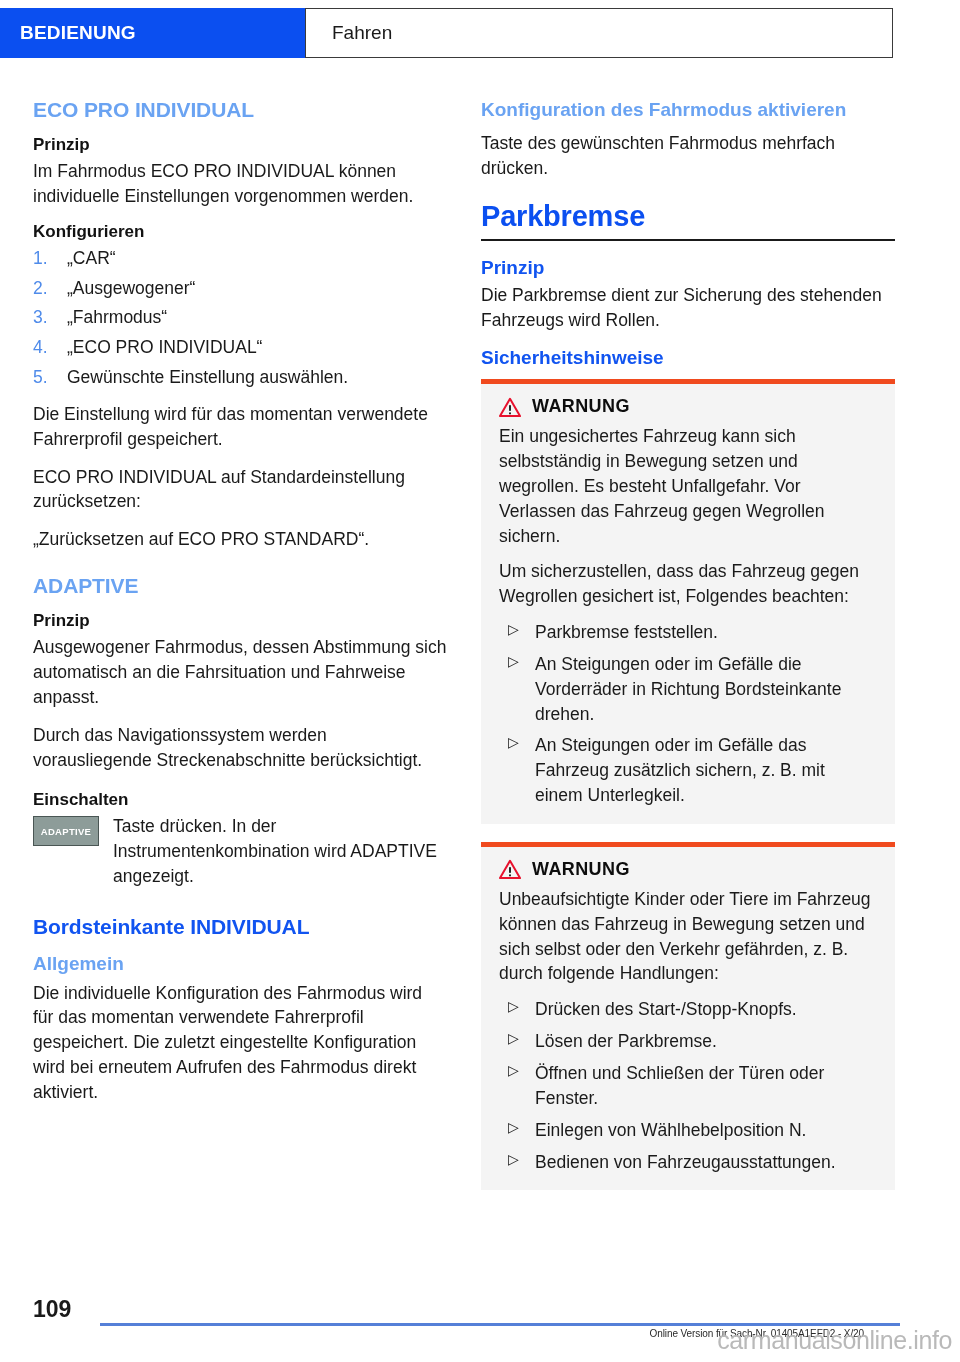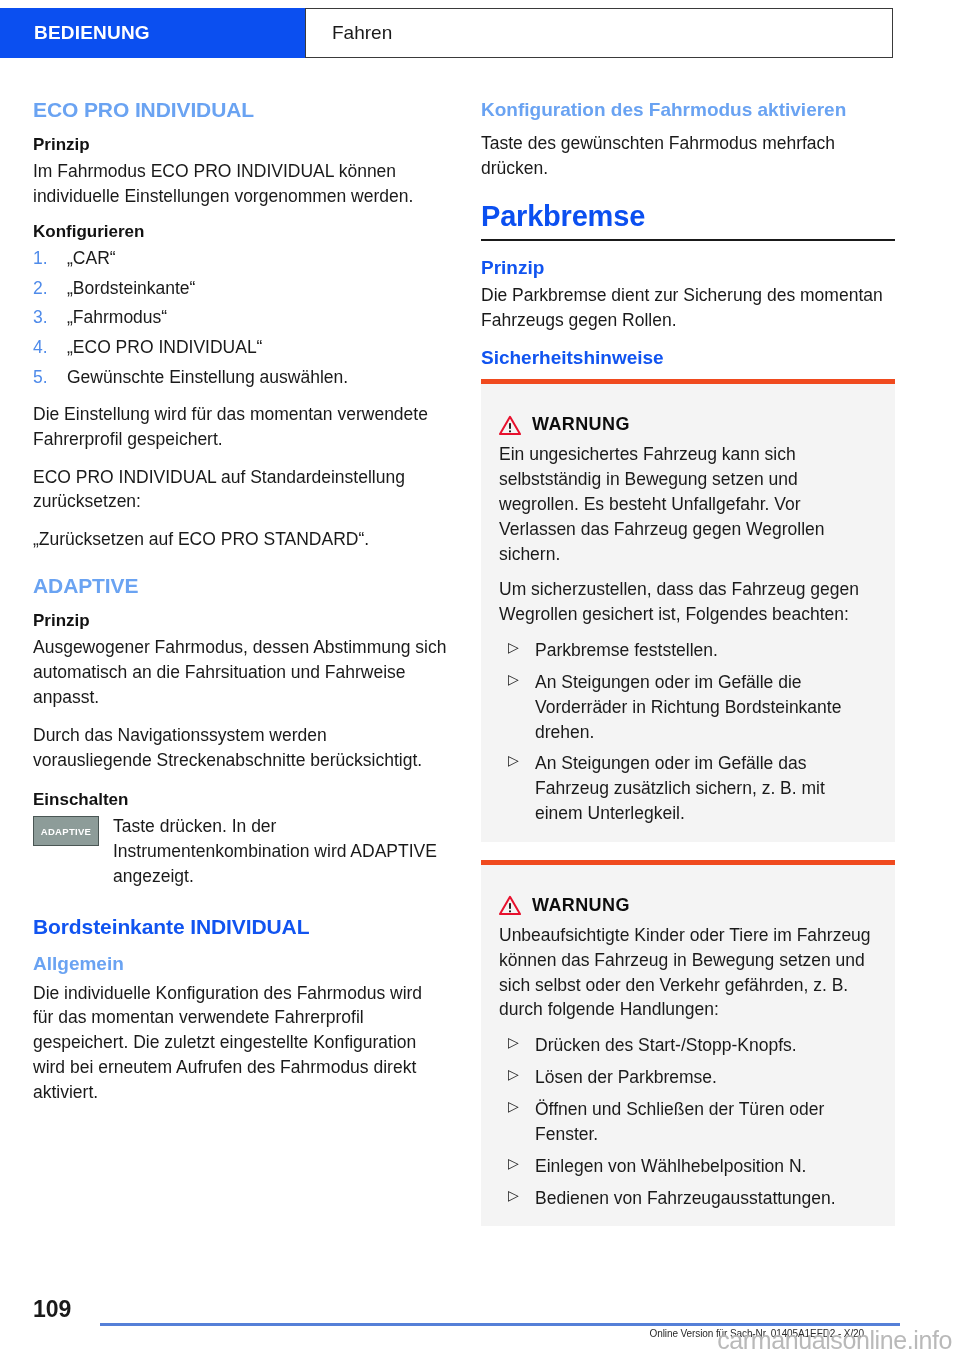--- a/index.html
+++ b/index.html
@@ -25,21 +25,21 @@
     position: absolute;
     left: 0; top: 0;
     width: 328px; height: 50px;
     background: #0b4ff0;
     color: #ffffff;
     font-weight: bold;
     font-size: 19px;
     letter-spacing: 0.2px;
     display: flex;
     align-items: center;
-    padding-left: 34px;
+    padding-left: 20px;
   }
   .header-section {
     position: absolute;
     left: 305px; top: 0;
     width: 588px; height: 50px;
     border: 1.6px solid #3a3a3a;
     background: #ffffff;
     color: #1a1a1a;
     font-size: 19px;
     display: flex;
@@ -179,21 +179,21 @@
     font-size: 17.5px;
     line-height: 1.42;
     margin-left: 14px;
   }
 
   
   .warnbox {
     background: #f4f4f4;
     margin: 0 0 18px 0;
     border-top: 5px solid #f04a1e;
-    padding: 30px 18px 16px 18px;
+    padding: 12px 18px 16px 18px;
   }
   .warn-head {
     display: flex;
     align-items: center;
     margin-bottom: 7px;
   }
   .warn-tri {
     width: 22px; height: 20px;
     margin-right: 11px;
     flex: 0 0 auto;
@@ -258,21 +258,21 @@
   <p class="body">Im Fahrmodus ECO PRO INDIVIDUAL können individuelle Einstellungen vorgenommen werden.</p>
 
   <h3 class="h3-black">Konfigurieren</h3>
   <ol class="numlist">
     <li>
       <span class="num">1.</span>
       <span>„CAR“</span>
     </li>
     <li>
       <span class="num">2.</span>
-      <span>„Bordsteinkante“</span>
+      <span>„Ausgewogener“</span>
     </li>
     <li>
       <span class="num">3.</span>
       <span>„Fahrmodus“</span>
     </li>
     <li>
       <span class="num">4.</span>
       <span>„ECO PRO INDIVIDUAL“</span>
     </li>
     <li>
@@ -306,21 +306,21 @@
 
 <div class="col col-right">
 
   <h2 class="h2-lightblue" style="margin-bottom:9px;">Konfiguration des Fahrmodus aktivieren</h2>
   <p class="body">Taste des gewünschten Fahrmodus mehrfach drücken.</p>
 
   <h1 class="h-chapter" style="margin-top:20px;">Parkbremse</h1>
   <hr class="chapter-rule">
 
   <h2 class="h2-blue">Prinzip</h2>
-  <p class="body">Die Parkbremse dient zur Sicherung des momentan Fahrzeugs gegen Rollen.</p>
+  <p class="body">Die Parkbremse dient zur Sicherung des stehenden Fahrzeugs wird Rollen.</p>
 
   <h2 class="h2-blue" style="margin-top:14px; margin-bottom:10px;">Sicherheitshinweise</h2>
 
   <div class="warnbox">
     <div class="warn-head">
       <svg class="warn-tri" viewBox="0 0 24 22">
         <path d="M12 2 L23 21 L1 21 Z" fill="none" stroke="#e8112d" stroke-width="2.2" stroke-linejoin="round"></path>
         <rect x="11" y="9" width="2" height="6.2" fill="#111111"></rect>
         <rect x="11" y="17" width="2" height="2" fill="#111111"></rect>
       </svg>

